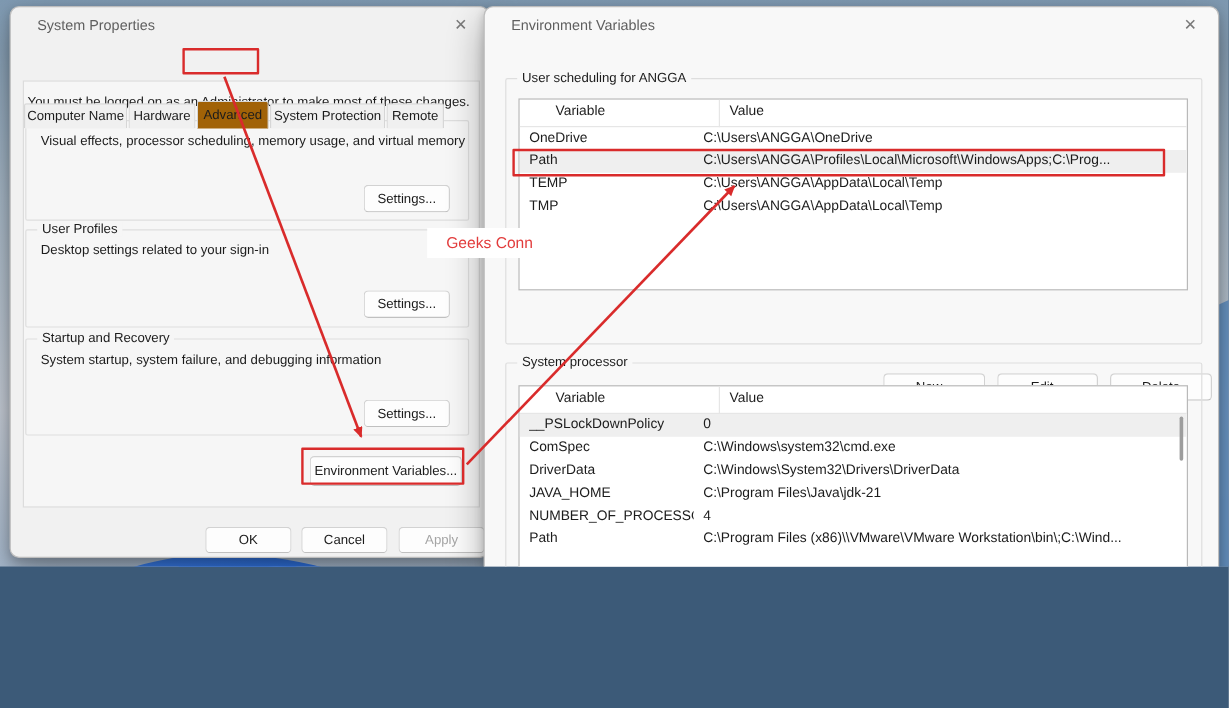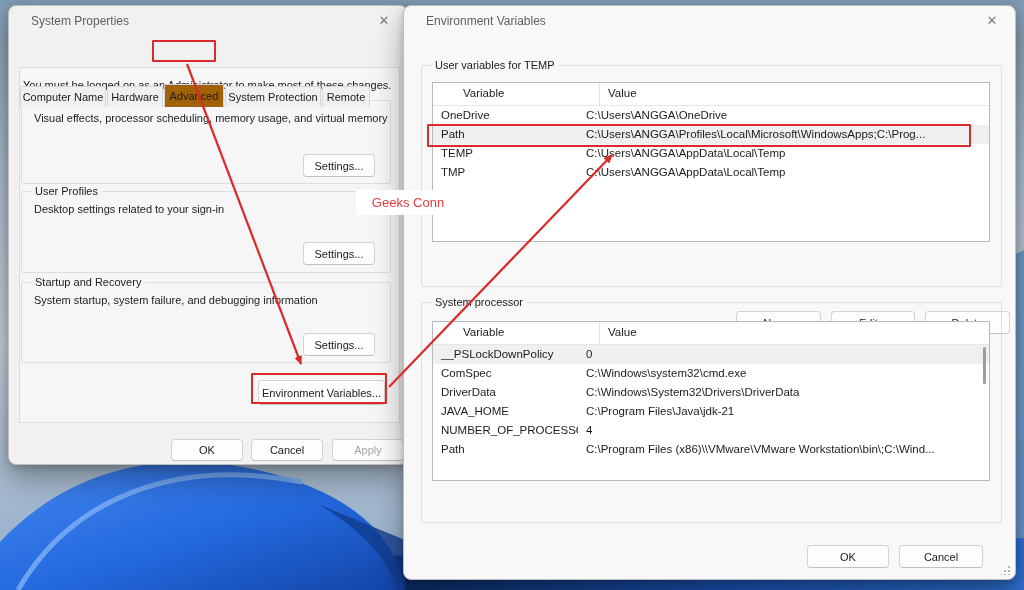--- a/index.html
+++ b/index.html
@@ -1,18 +1,18 @@
 <!DOCTYPE html>
 <html><head>
 <meta charset="utf-8">
 <style>
   * { margin:0; padding:0; box-sizing:border-box; }
   html,body { background:#3c5a78; }
   .screen {
-    position:relative; width:1024px; height:590px; overflow:hidden;
+    position:relative; width:1024px; height:472px; overflow:hidden;
     font-family:"Liberation Sans", sans-serif; color:#1c1c1c;
   }
   .wallpaper { position:absolute; inset:0; z-index:0; }
 
   
   .dlg {
     position:absolute; border-radius:8px; border:1px solid #bdbdbd;
     box-shadow:0 14px 30px rgba(0,0,0,.32), 0 3px 8px rgba(0,0,0,.18);
   }
   #sysprops { left:8px; top:5px; width:400px; height:460px; background:#f1f1f1; z-index:1; border-radius:8px 8px 8px 8px; }
@@ -169,21 +169,21 @@
     <button class="btn" id="btn-apply1" disabled="">Apply</button>
   </section>
 
   <section class="dlg" id="envvars">
     <div class="titlebar">
       <span class="dlg-title">Environment Variables</span>
       <span class="close">✕</span>
     </div>
 
     <div class="group" id="grp-user">
-      <span class="glabel">User variables for TEMP</span>
+      <span class="glabel">User scheduling for ANGGA</span>
       <div class="vtable" id="table-user">
         <div class="thead">
           <span class="c-var">Variable</span><span class="c-val">Value</span>
         </div>
 
           <div class="trow">
             <span class="c-var">OneDrive</span><span class="c-val">C:\Users\ANGGA\OneDrive</span>
           </div>
 
           <div class="trow hl">

